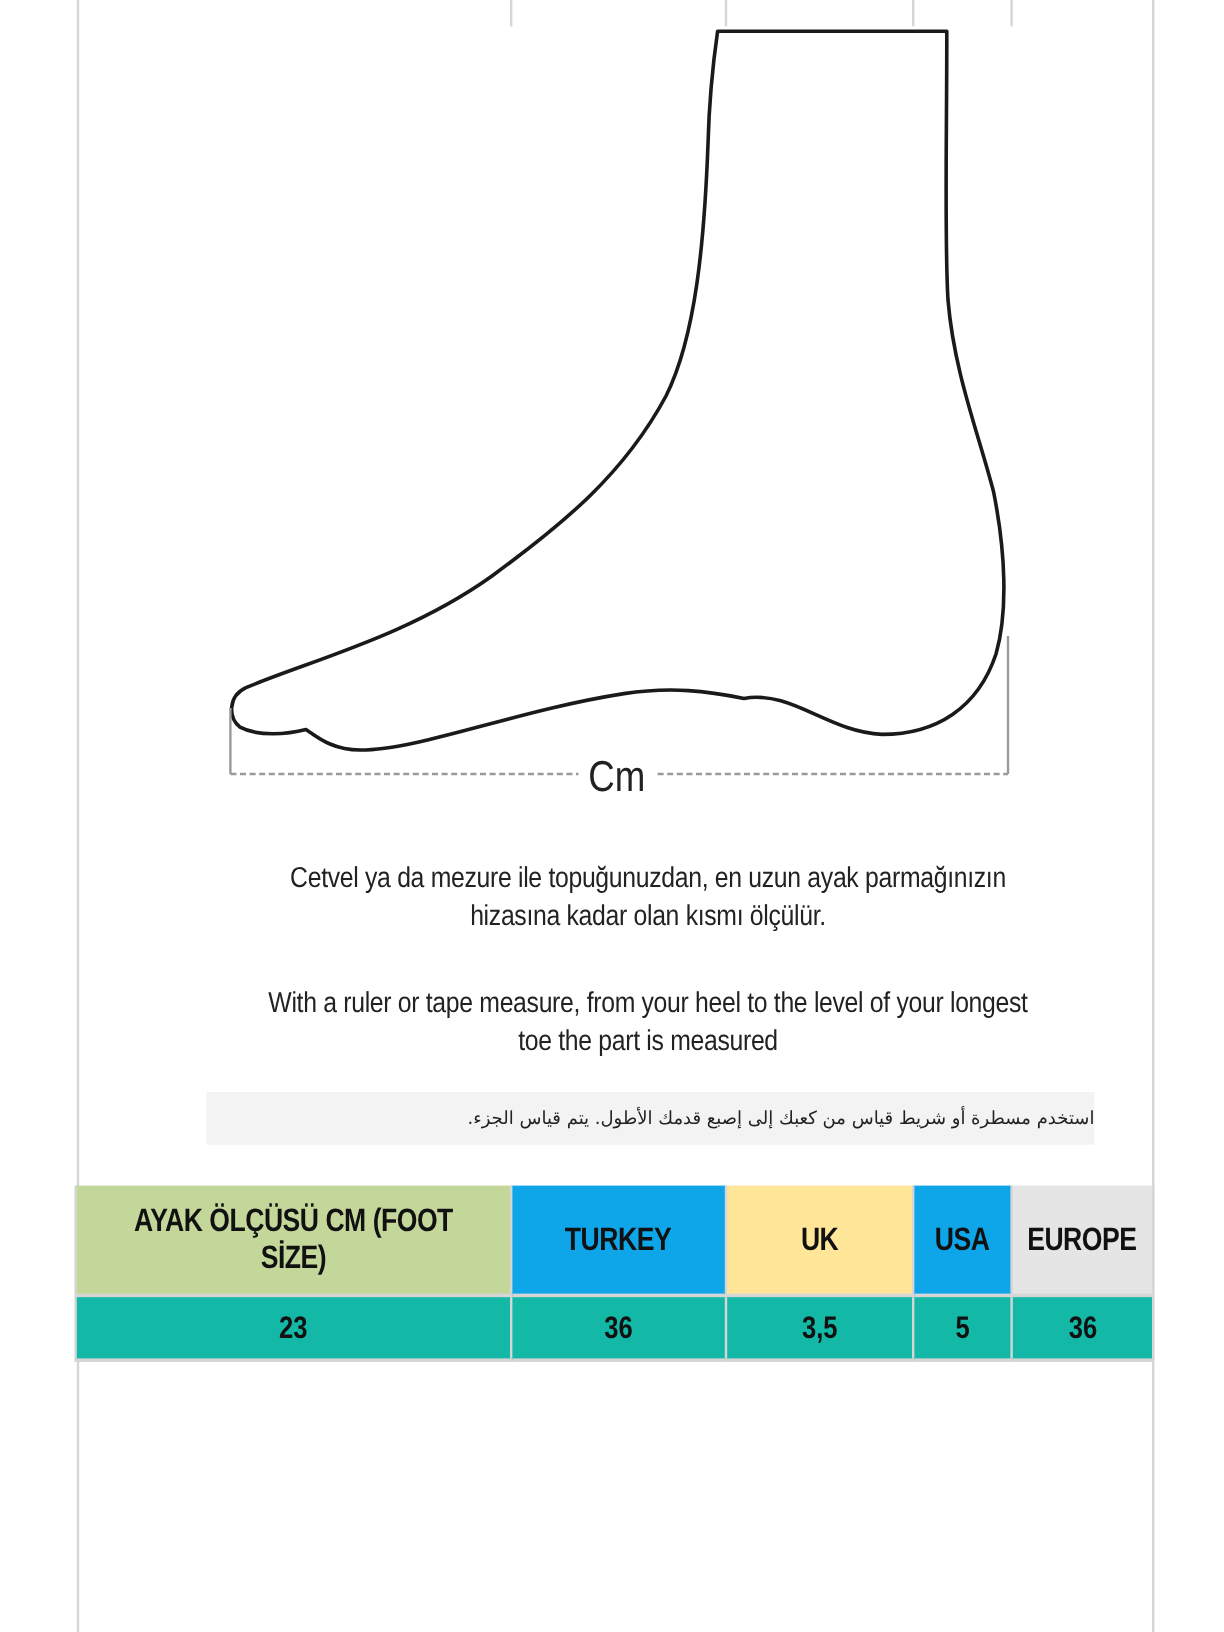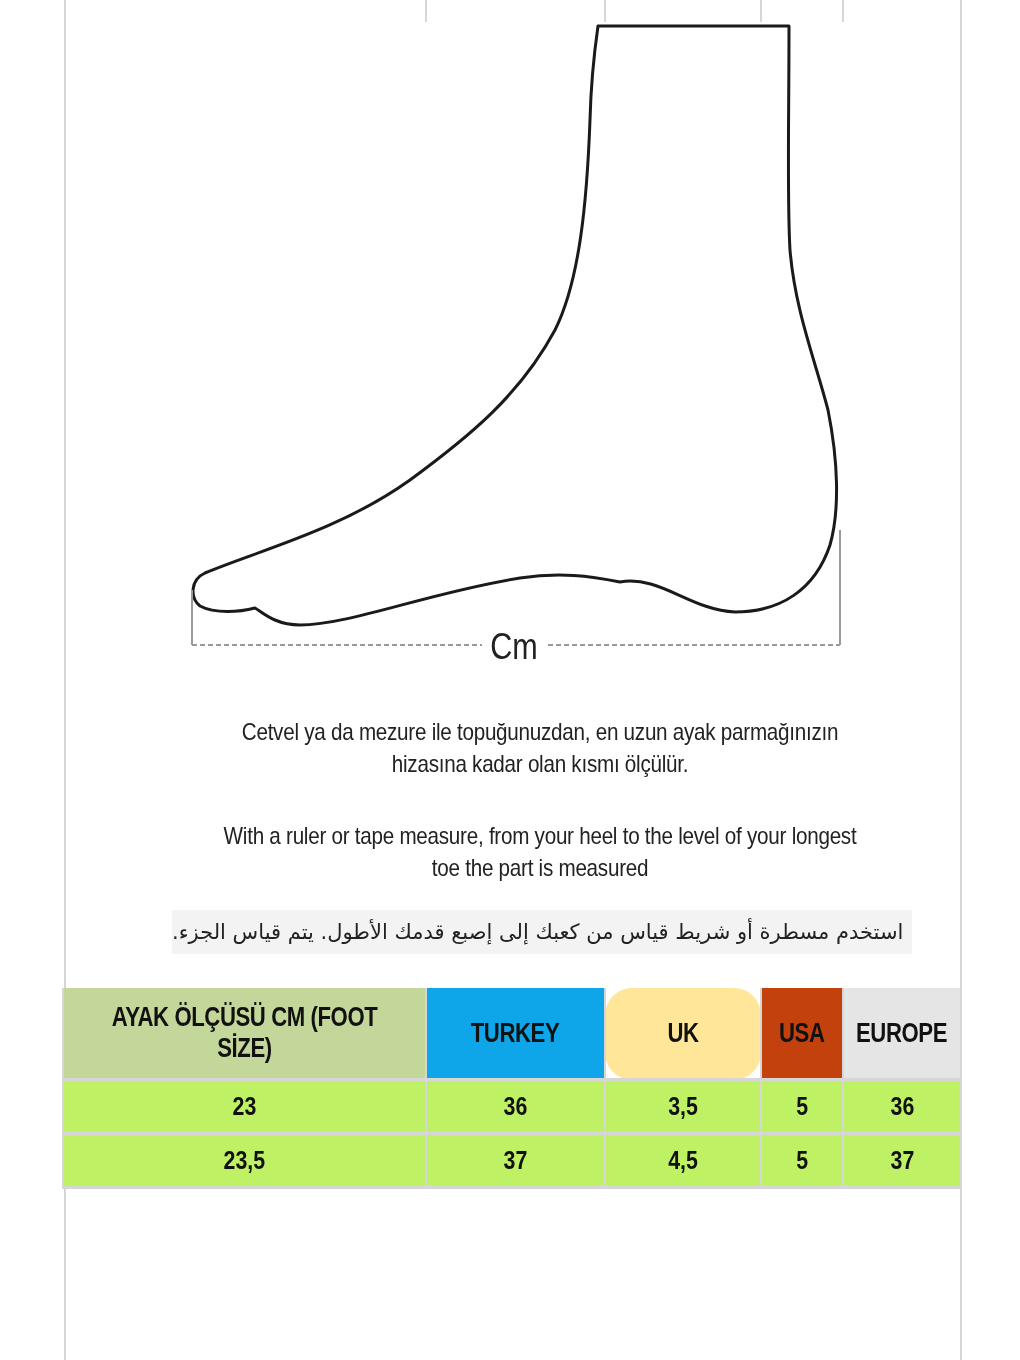--- a/index.html
+++ b/index.html
@@ -1,25 +1,25 @@
 <!DOCTYPE html>
 <html><head>
   <meta charset="utf-8">
   <style>
     html, body { margin: 0; padding: 0; background: #ffffff; }
     body { width: 1020px; height: 1360px; position: relative; overflow: hidden; font-family: "Liberation Sans", sans-serif; }
     .gridline-v { position: absolute; top: 0; width: 2px; background: #d6d6d6; }
     .foot-svg { position: absolute; left: 0; top: 0; width: 1020px; height: 700px; }
     .instr { position: absolute; left: 100px; width: 880px; text-align: center; color: #222; font-family: "Liberation Sans", sans-serif; font-size: 24px; line-height: 32px; transform: scaleX(0.86); transform-origin: center; letter-spacing: -0.3px; }
-    .arabic { position: absolute; left: 172px; top: 910px; width: 740px; height: 44px; background: #f3f3f3; direction: rtl; text-align: left; font-family: "DejaVu Sans", sans-serif; font-size: 21px; line-height: 44px; color: #222; }
+    .arabic { position: absolute; left: 172px; top: 910px; width: 740px; height: 44px; background: #f3f3f3; direction: rtl; text-align: right; font-family: "DejaVu Sans", sans-serif; font-size: 15px; line-height: 44px; color: #222; }
     table.size-table { position: absolute; left: 62px; top: 988px; border-collapse: collapse; table-layout: fixed; }
     table.size-table th, table.size-table td { border-right: 2px solid #d6d6d6; border-bottom: 3px solid #d6d6d6; text-align: center; font-family: "Liberation Sans", sans-serif; font-weight: bold; color: #111; padding: 0; }
     table.size-table th { height: 90px; font-size: 27px; letter-spacing: -0.5px; }
     table.size-table th span, table.size-table td span { display: inline-block; transform: scaleX(0.82); }
-    table.size-table td { height: 51px; font-size: 26px; background: #bef264; }
+    table.size-table td { height: 51px; font-size: 26px; background: #14b8a6; }
     table.size-table td:first-child, table.size-table th:first-child { border-left: 2px solid #d6d6d6; }
   </style>
 </head>
 <body>
 
 <div class="gridline-v" style="left:64px;height:1360px;"></div>
 <div class="gridline-v" style="left:960px;height:1360px;"></div>
 <div class="gridline-v" style="left:425px;height:22px;"></div>
 <div class="gridline-v" style="left:604px;height:22px;"></div>
 <div class="gridline-v" style="left:760px;height:22px;"></div>
@@ -44,34 +44,27 @@
     <col style="width:363px">
       <col style="width:179px">
       <col style="width:156px">
       <col style="width:82px">
       <col style="width:118px">
   </colgroup>
   <thead>
     <tr>
       <th style="background:#c4d79b;margin-left:24px;"><span>AYAK ÖLÇÜSÜ CM (FOOT SİZE)</span></th>
       <th style="background:#0ea5e9;text-decoration:underline;"><span>TURKEY</span></th>
-      <th style="background:#ffe699;border-radius:27px;"><span>UK</span></th>
-      <th style="background:#c2410c;margin-top:36px;"><span>USA</span></th>
+      <th style="background:#ffe699;"><span>UK</span></th>
+      <th style="background:#0ea5e9;margin-top:36px;"><span>USA</span></th>
       <th style="background:#e5e5e5;"><span>EUROPE</span></th>
     </tr>
   </thead>
   <tbody>
     <tr>
       <td><span>23</span></td>
       <td><span>36</span></td>
       <td><span>3,5</span></td>
       <td><span>5</span></td>
       <td><span>36</span></td>
     </tr>
-    <tr>
-      <td><span>23,5</span></td>
-      <td><span>37</span></td>
-      <td><span>4,5</span></td>
-      <td><span>5</span></td>
-      <td><span>37</span></td>
-    </tr>
   </tbody>
 </table>
 
 </body></html>

